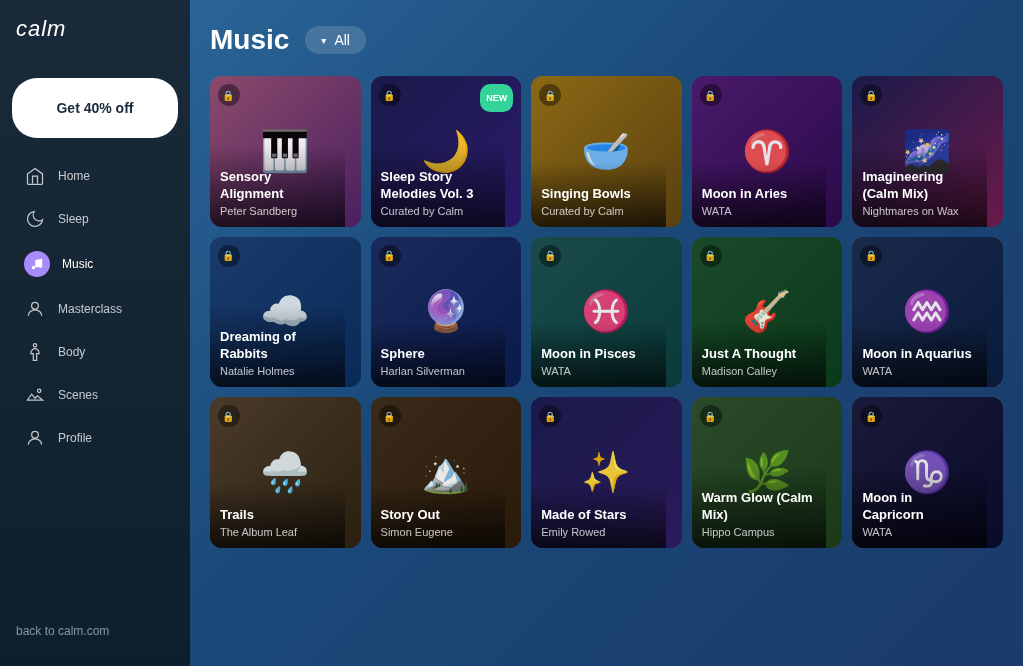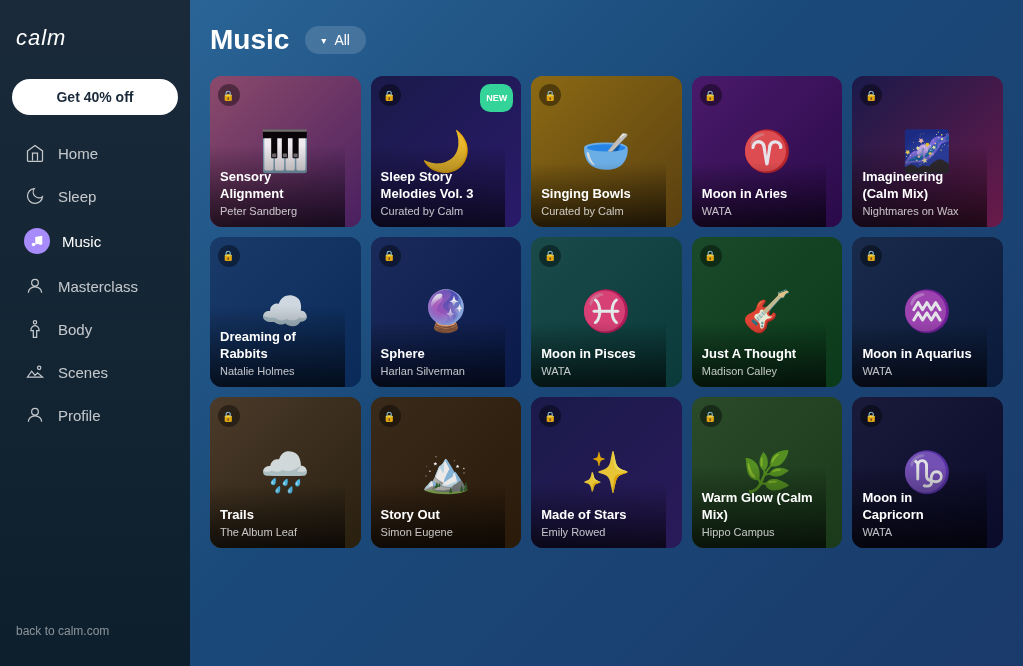--- a/index.html
+++ b/index.html
@@ -16,49 +16,48 @@
     .sidebar {
       width: 190px;
       min-width: 190px;
       background: linear-gradient(180deg, #1a2a3a 0%, #0d1f2d 100%);
       display: flex;
       flex-direction: column;
       padding: 16px 0;
       height: 666px;
     }
     .logo {
-      padding: 0 16px 28px 16px;
-      margin-top: 9px;
+      padding: 0 16px 36px 16px;
     }
     .logo-text {
       color: white;
       font-size: 22px;
       font-style: italic;
       font-weight: 500;
       letter-spacing: 1px;
     }
     .get-off-btn {
       margin: 0 12px 16px 12px;
       background: white;
       border: none;
       border-radius: 25px;
-      padding: 10px 16px;
+      padding: 22px 16px;
       font-size: 14px;
       font-weight: 600;
       color: #1a2a3a;
       cursor: pointer;
       text-align: center;
     }
     .nav-item {
       display: flex;
       align-items: center;
       padding: 10px 16px;
       color: rgba(255,255,255,0.75);
       cursor: pointer;
-      font-size: 15px;
+      font-size: 12px;
       gap: 12px;
       border-radius: 8px;
       margin: 1px 8px;
     }
     .nav-item.active {
       color: white;
     }
     .nav-icon {
       width: 22px;
       height: 22px;

